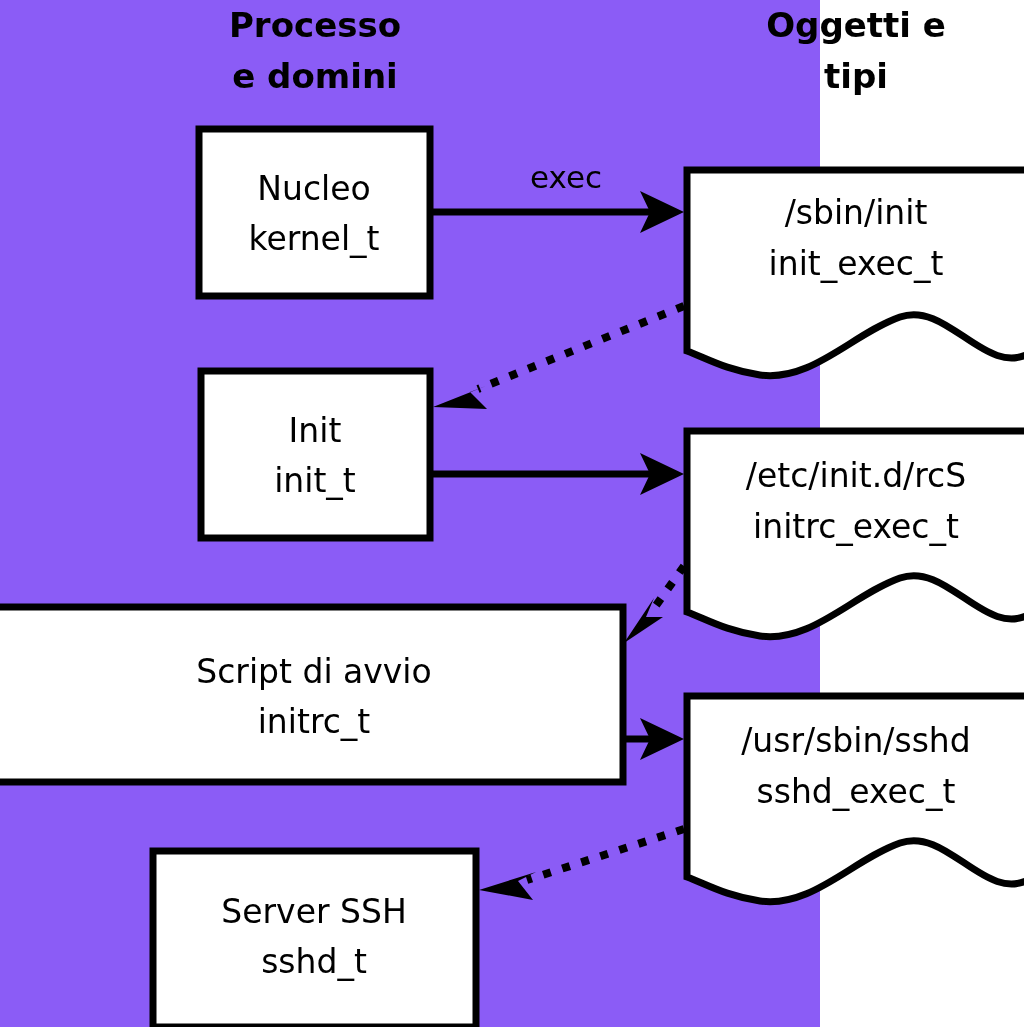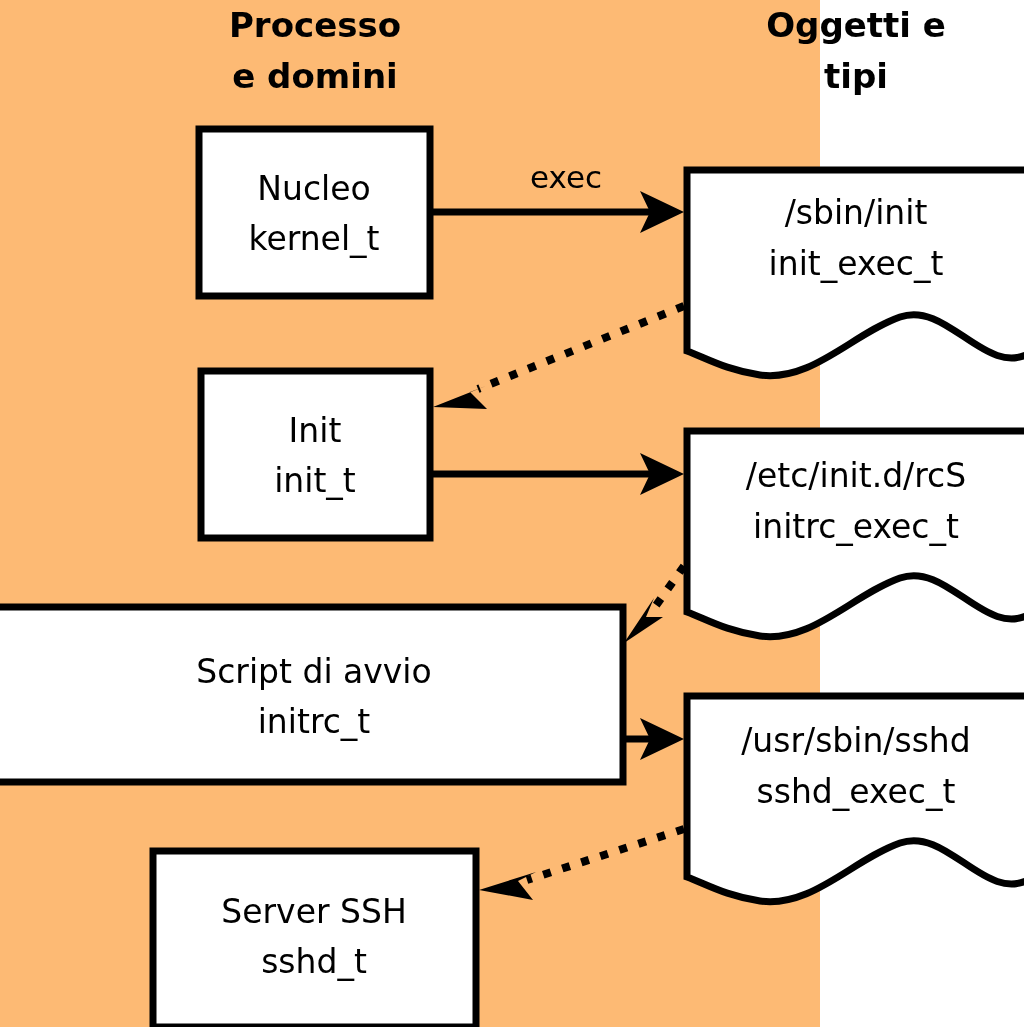--- a/index.html
+++ b/index.html
@@ -10,21 +10,21 @@
   body {
     width: 1024px;
     height: 1027px;
     overflow: hidden;
     font-family: "DejaVu Sans", sans-serif;
   }
   #diagram-root {
     position: relative;
     width: 820px;
     height: 1027px;
-    background: #fdba74;
+    background: #8b5cf6;
   }
   svg.diagram {
     display: block;
     width: 1024px;
     height: 1027px;
   }
   .col-header {
     font-family: "DejaVu Sans", sans-serif;
     font-weight: bold;
     font-size: 34px;

